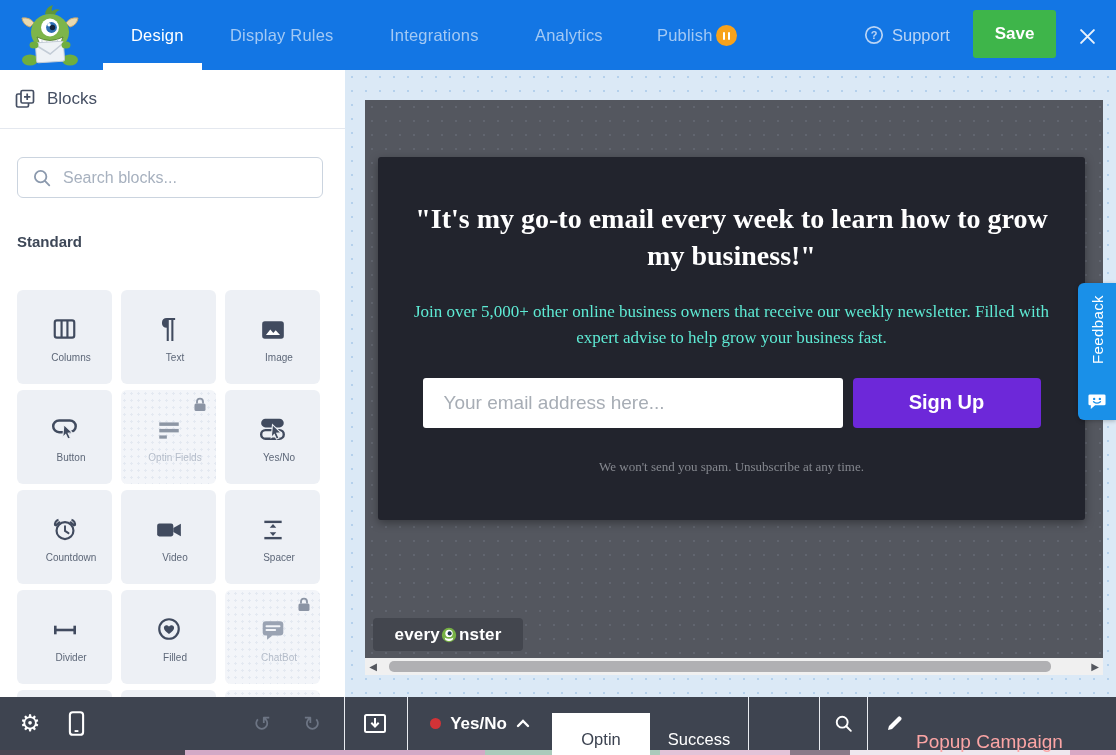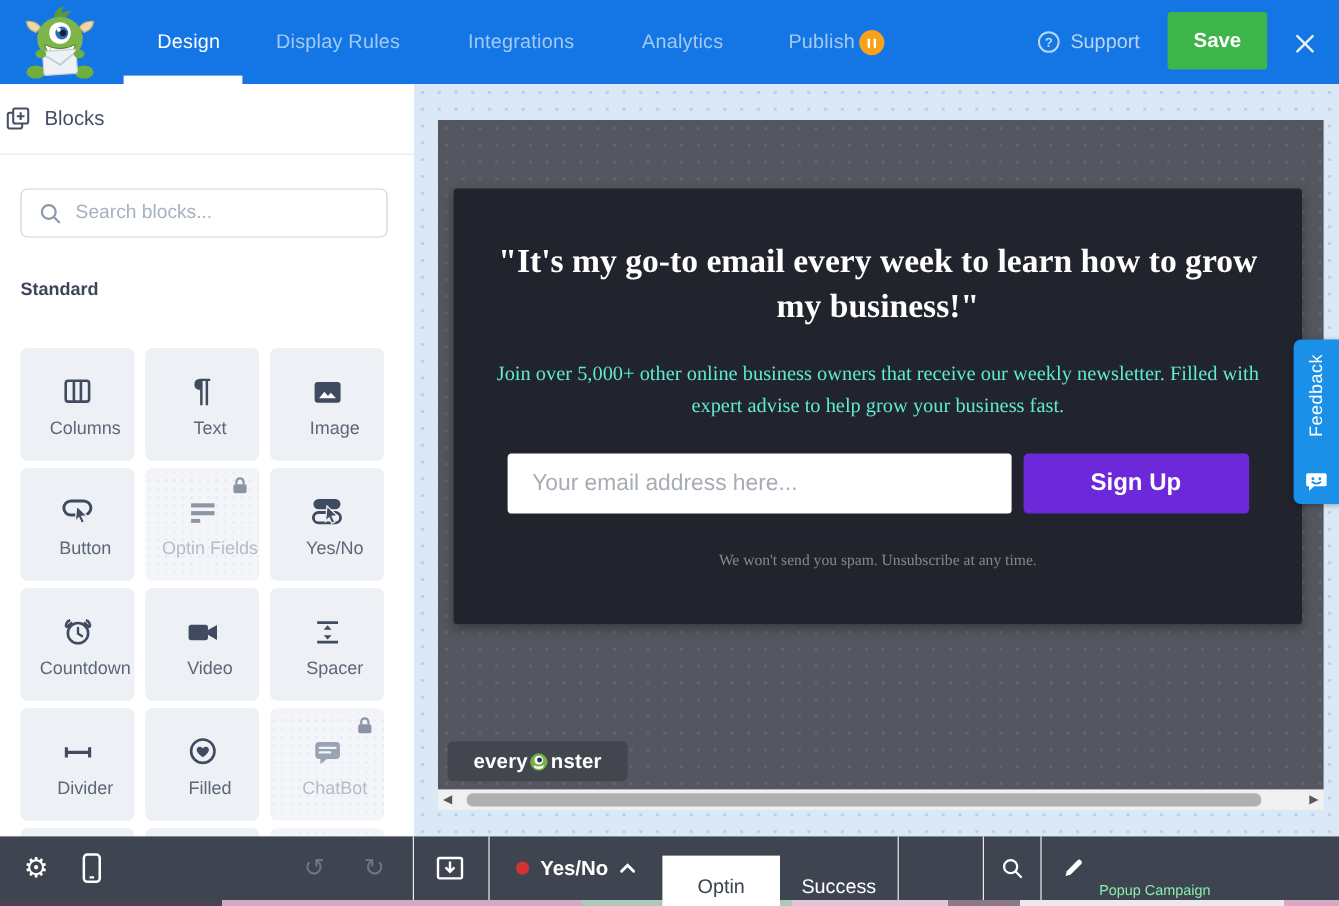--- a/index.html
+++ b/index.html
@@ -26,34 +26,34 @@
                  color:#bad4f5; font-size:16.5px; cursor:pointer; }
   .save-btn { position:absolute; left:973px; top:10px; width:83px; height:48px; background:#3eb54a;
               border:none; border-radius:3px; color:#fff; font-size:17px; font-weight:600;
               font-family:"Liberation Sans", sans-serif; cursor:pointer; }
   .close-x { position:absolute; left:1076px; top:25px; width:22px; height:22px; cursor:pointer;
              display:flex; align-items:center; justify-content:center; }
 
   
   .sidebar { position:absolute; left:0; top:70px; width:345px; height:627px; background:#ffffff; overflow:hidden; }
   .sidebar-header { position:absolute; left:0; top:0; width:345px; height:59px;
-                    border-bottom:1px solid #e4e8ef; display:flex; align-items:center; padding-left:4px; gap:11px; }
+                    border-bottom:1px solid #e4e8ef; display:flex; align-items:center; padding-left:14px; gap:11px; }
   .sidebar-title { color:#454f63; font-size:17px; font-weight:500; }
   .search-box { position:absolute; left:17px; top:87px; width:306px; height:41px;
                 border:1px solid #cbd4df; border-radius:6px; display:flex; align-items:center;
                 padding-left:14px; gap:11px; background:#fff; }
   .search-box input { border:none; outline:none; flex:1; font-size:16px; color:#4a5568;
                       font-family:"Liberation Sans", sans-serif; background:transparent; }
   .search-box input::placeholder { color:#a7b1bf; }
   .section-label { position:absolute; left:17px; top:163px; color:#3d4757; font-size:15px; font-weight:700; }
   .tile-grid { position:absolute; left:17px; top:220px; width:311px;
                display:grid; grid-template-columns:repeat(3,95px); grid-auto-rows:94px; gap:6px 9px; }
   .tile { background:#edf0f5; border-radius:6px; position:relative; cursor:pointer;
           display:flex; flex-direction:column; align-items:center; justify-content:center; gap:10px; }
-  .tile-label { color:#5d6778; font-size:15px;margin-left:13px; }
+  .tile-label { color:#5d6778; font-size:10px;margin-left:13px; }
   .tile.locked { background:#f3f5f9;
                  background-image:radial-gradient(circle,#e4e9f1 1px, rgba(0,0,0,0) 1.1px);
                  background-size:7px 7px; }
   .tile.locked .tile-label { color:#b4bcc9; }
   .tile .lock { position:absolute; top:7px; right:9px; }
   .tile-icon { height:30px; display:flex; align-items:flex-end; justify-content:center; }
   .pilcrow { font-family:"Liberation Sans", sans-serif; font-weight:700; font-size:27px; color:#414b5f; line-height:28px; }
   .collapse-handle { position:absolute; left:345px; top:355px; width:15px; height:58px;
                      background:#ffffff; border-radius:0 14px 14px 0; cursor:pointer;
                      display:flex; align-items:center; justify-content:center;
@@ -114,21 +114,21 @@
                  display:flex; align-items:center; justify-content:center; gap:9px; cursor:pointer; }
   .red-dot { width:11px; height:11px; border-radius:50%; background:#d23337; }
   .yesno-label { color:#ffffff; font-size:17px; font-weight:700; }
   .view-tab { position:absolute; top:16px; height:53px; display:flex; align-items:center; justify-content:center;
               color:#ffffff; font-size:16.5px; cursor:pointer; }
   .view-optin { left:552px; width:98px; background:#ffffff; color:#3b4250; }
   .view-success { left:650px; width:98px; }
   .bb-search { left:819px; width:48px; }
   .campaign-group { position:absolute; left:886px; top:0; height:53px; display:flex; align-items:center;
                     gap:13px; cursor:pointer; }
-  .campaign-label { color:#86efac; font-size:12px;margin-top:37px; }
+  .campaign-label { color:#fca5a5; font-size:19px;margin-top:37px; }
 
   
   .page-sliver { position:absolute; left:0; top:750px; width:1116px; height:5px; display:flex; }
   .page-sliver div { height:5px; }
 </style>
 </head>
 <body>
 
 <div id="app">
 

